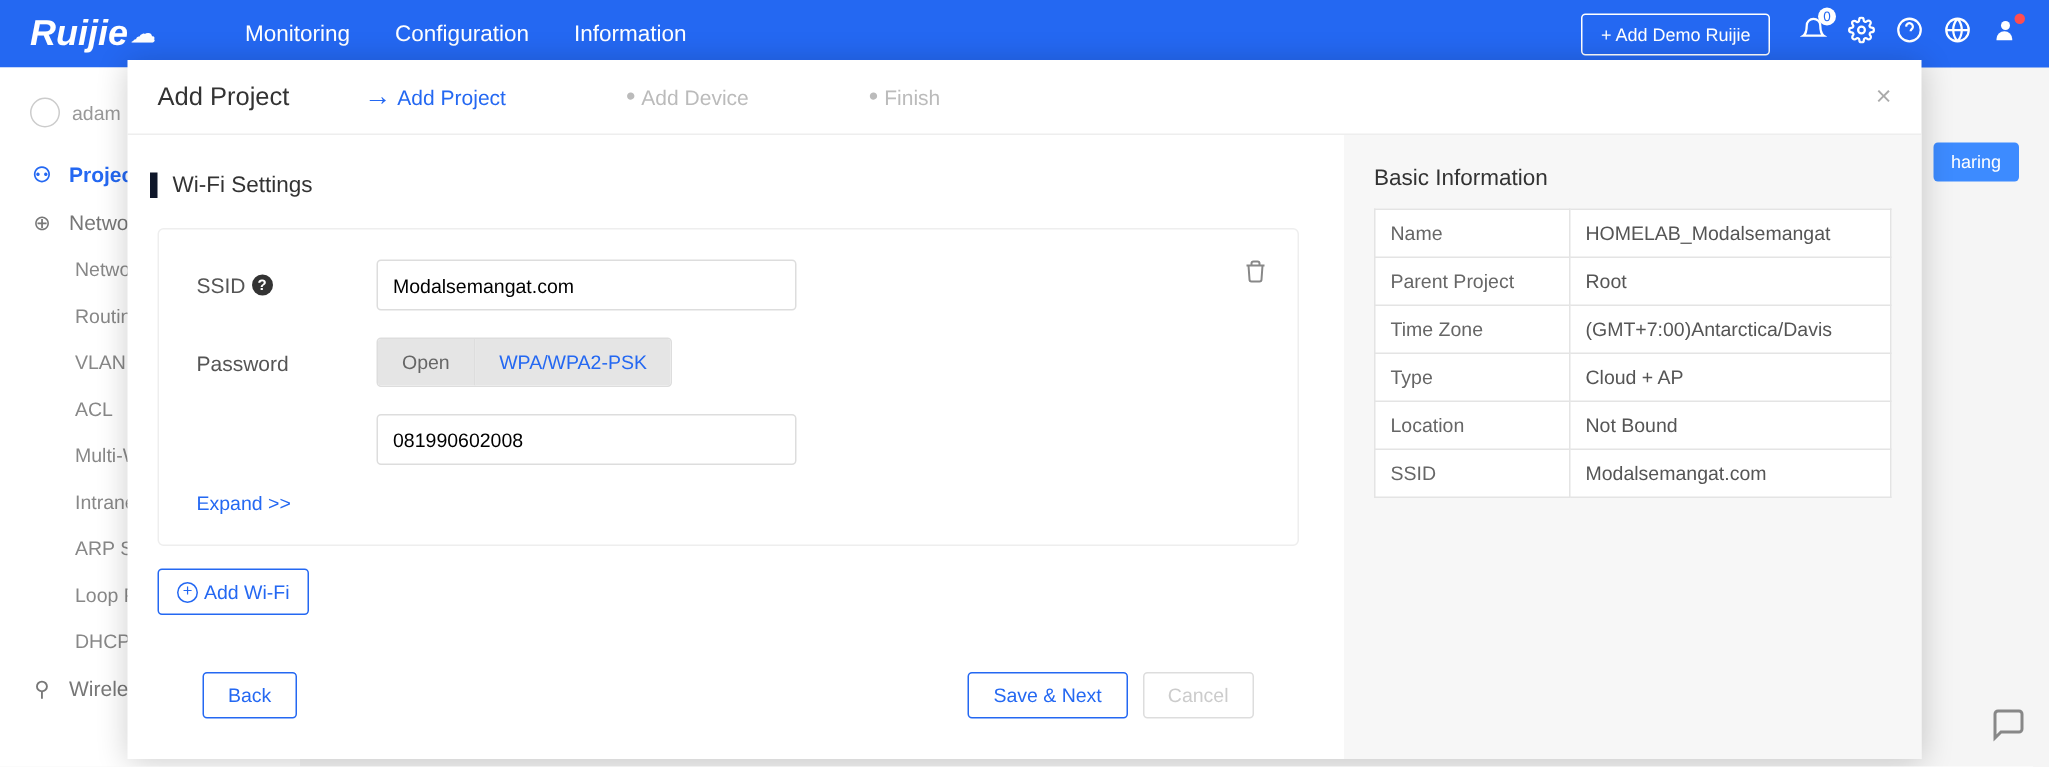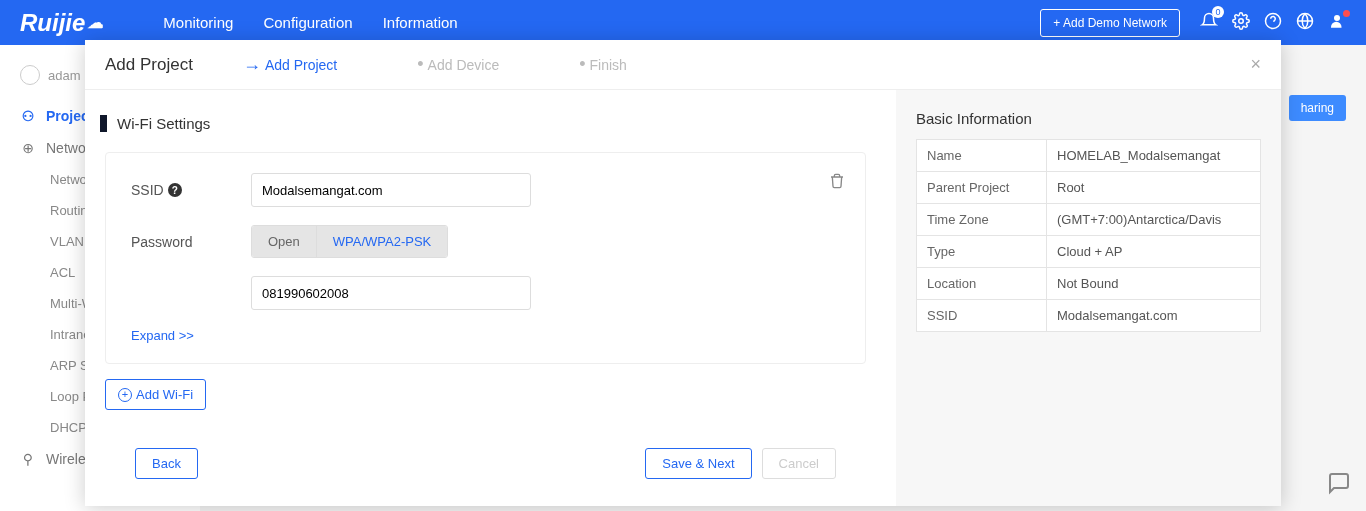--- a/index.html
+++ b/index.html
@@ -28,21 +28,21 @@
 .modal-header{display:flex;align-items:center;padding:14px 20px;border-bottom:1px solid #eee}
 .modal-title{font-size:17px;color:#333;margin-right:50px}
 .steps{display:flex;align-items:center;gap:0;font-size:14px}
 .step{color:#bbb;display:flex;align-items:center}
 .step.active{color:#2468F2}
 .step-arrow{margin:0 40px;color:#ccc}
 .step-dot{font-size:18px;margin-right:4px}
 .close-x{margin-left:auto;font-size:18px;color:#aaa;cursor:pointer}
 .modal-body{flex:1;display:flex;overflow:hidden}
 .form-area{flex:1;padding:25px 30px 15px 20px;display:flex;flex-direction:column;overflow:hidden}
-.section-title{border-left:7px solid #0f172a;padding-left:10px;font-size:15px;color:#333;margin-bottom:20px;margin-left:-5px}
+.section-title{border-left:5px solid #0f172a;padding-left:10px;font-size:15px;color:#333;margin-bottom:20px;margin-left:-5px}
 .wifi-card{border:1px solid #eee;border-radius:4px;padding:20px 25px;position:relative}
 .delete-icon{position:absolute;right:20px;top:20px;cursor:pointer;color:#888}
 .form-row{display:flex;align-items:center;margin-bottom:18px}
 .form-label{width:120px;font-size:14px;color:#555;display:flex;align-items:center;gap:4px}
 .help-icon{width:14px;height:14px;background:#333;color:#fff;border-radius:50%;font-size:10px;display:inline-flex;align-items:center;justify-content:center;font-weight:bold}
 .text-input{width:280px;height:34px;border:1px solid #ddd;border-radius:3px;padding:0 10px;font-size:13px}
 .seg-group{display:inline-flex;border:1px solid #ddd;border-radius:3px;overflow:hidden}
 .seg-btn{padding:8px 16px;font-size:13px;background:#e5e5e5;border:none;cursor:pointer;color:#666}
 .seg-btn.sel{color:#2468F2}
 .seg-btn:first-child{border-right:1px solid #ddd}
@@ -67,21 +67,21 @@
 <div class="topbar">
   <div class="logo">
     <span>Ruijie</span>
     <span class="logo-cloud">☁</span>
   </div>
   <div class="nav-menu">
     <div class="nav-item">Monitoring</div>
     <div class="nav-item">Configuration</div>
     <div class="nav-item">Information</div>
   </div>
-  <div class="add-demo">+ Add Demo Network</div>
+  <div class="add-demo">+ Add Demo Ruijie</div>
   <div class="top-icons">
     <div class="top-icon">
       <svg width="18" height="18" viewBox="0 0 24 24" fill="none" stroke="white" stroke-width="2">
           <path d="M18 8a6 6 0 10-12 0c0 7-3 9-3 9h18s-3-2-3-9"></path>
         </svg>
       <span class="badge">0</span>
     </div>
     <div class="top-icon">
       <svg width="18" height="18" viewBox="0 0 24 24" fill="none" stroke="white" stroke-width="2">
           <circle cx="12" cy="12" r="3"></circle>

